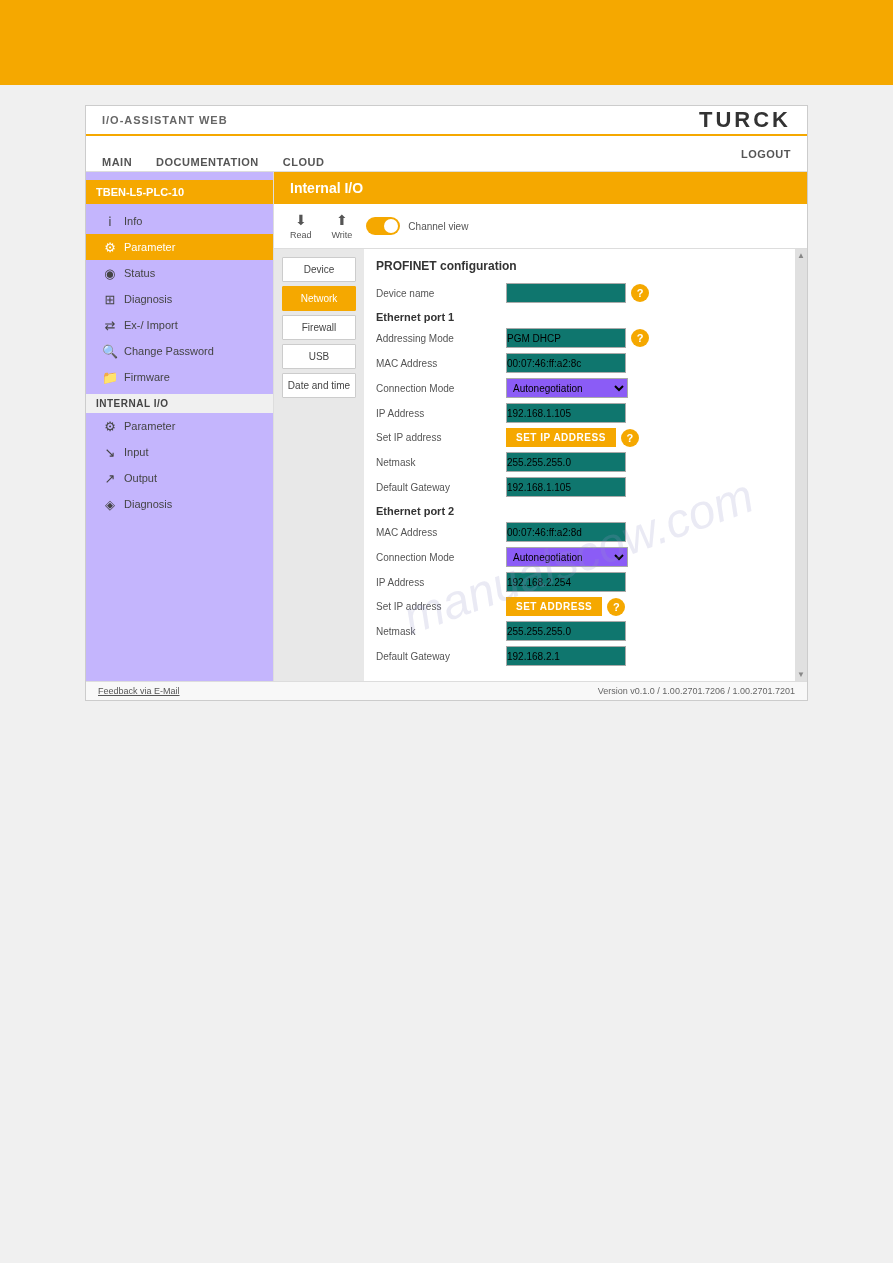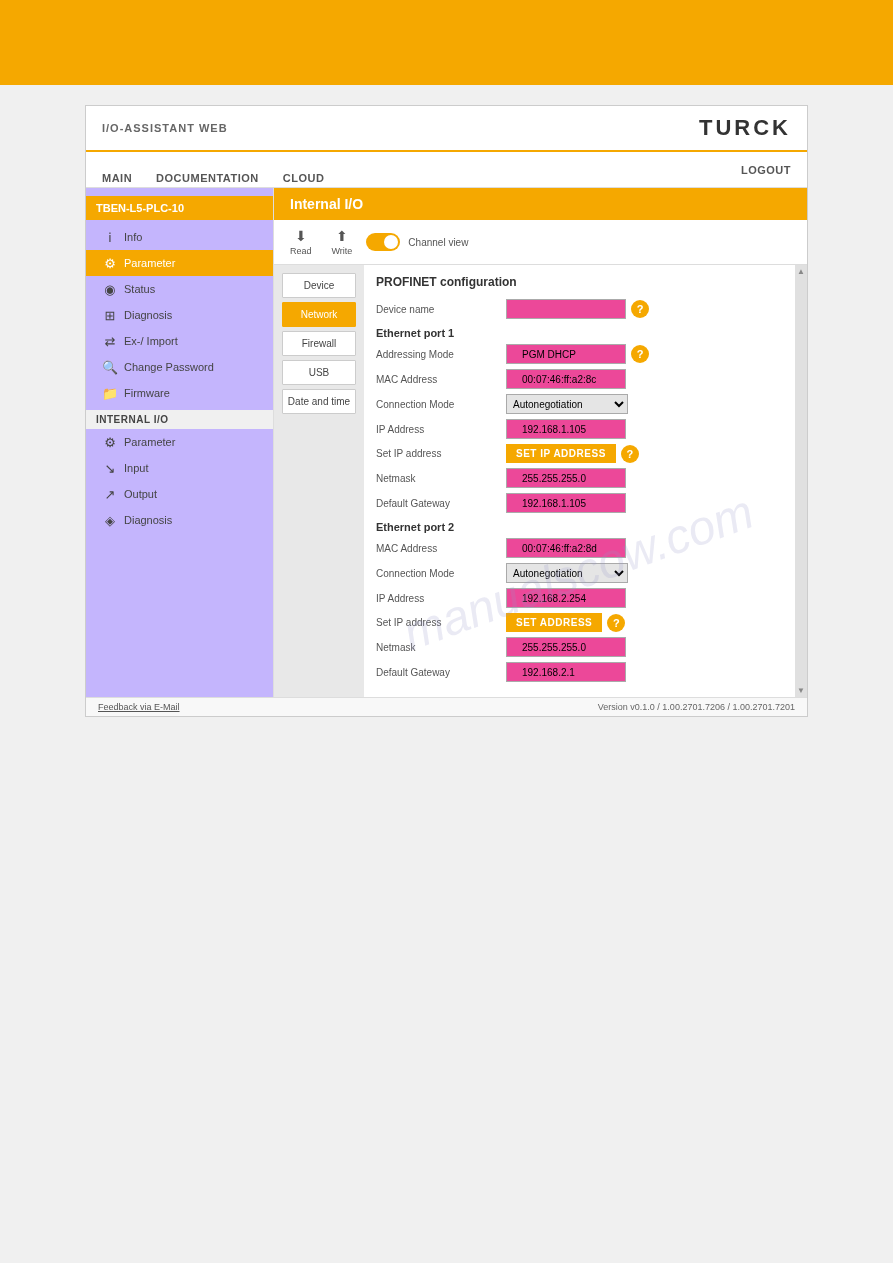--- a/index.html
+++ b/index.html
@@ -31,21 +31,21 @@
     }
 
     
     .app-header {
       background: #fff;
       border-bottom: 2px solid #f5a800;
       display: flex;
       align-items: center;
       justify-content: space-between;
       padding: 8px 16px;
-      height: 46px;
+      height: 30px;
     }
 
     .app-title {
       color: #666;
       font-size: 11px;
       font-weight: bold;
       letter-spacing: 1px;
     }
 
     .turck-logo {
@@ -261,32 +261,32 @@
       width: 130px;
       min-width: 130px;
       font-size: 10px;
       color: #555;
     }
 
     .form-input {
       width: 120px;
       height: 20px;
       border: 1px solid #aaa;
-      padding: 1px 15px;
+      padding: 1px 0;
       font-size: 10px;
-      background: #ec4899;
+      background: #0f766e;
     }
 
     .form-select {
       width: 122px;
       height: 20px;
       border: 1px solid #aaa;
       padding: 0 2px;
       font-size: 10px;
-      background: #e5e5e5;
+      background: #8b5cf6;
     }
 
     .set-ip-btn {
       background: #f5a800;
       color: #fff;
       border: none;
       padding: 4px 10px;
       font-size: 10px;
       font-weight: bold;
       cursor: pointer;

